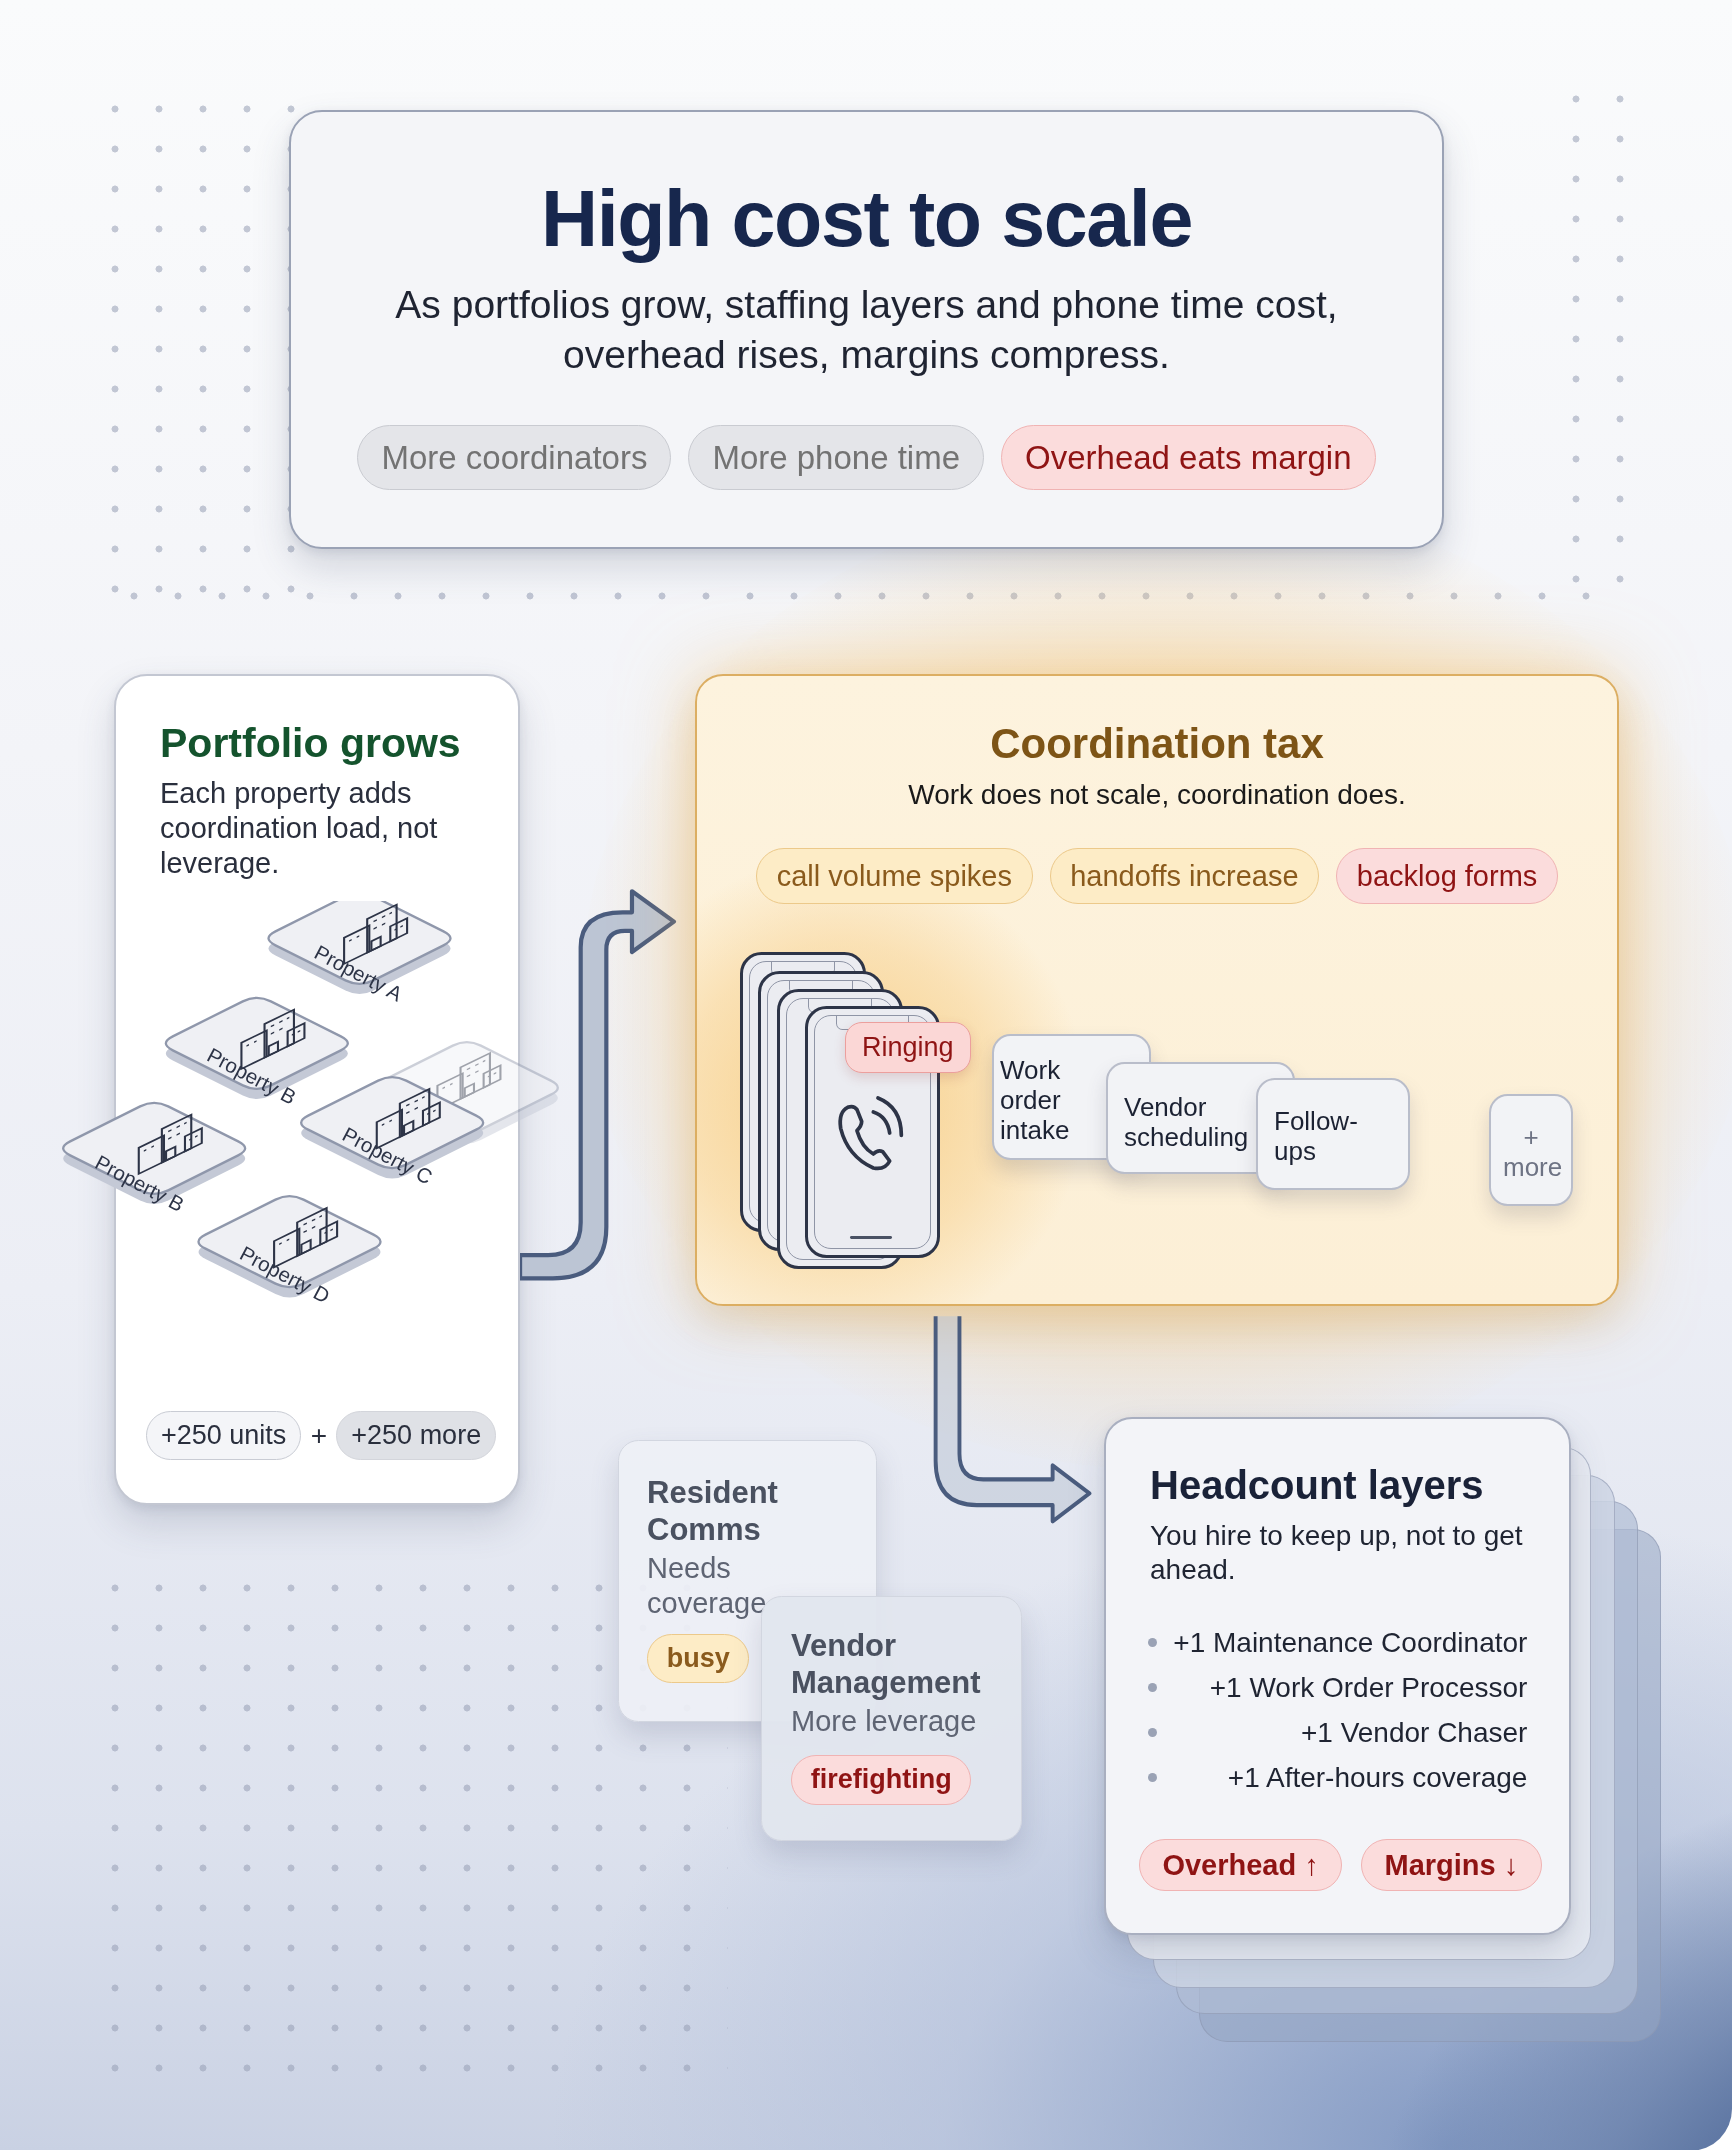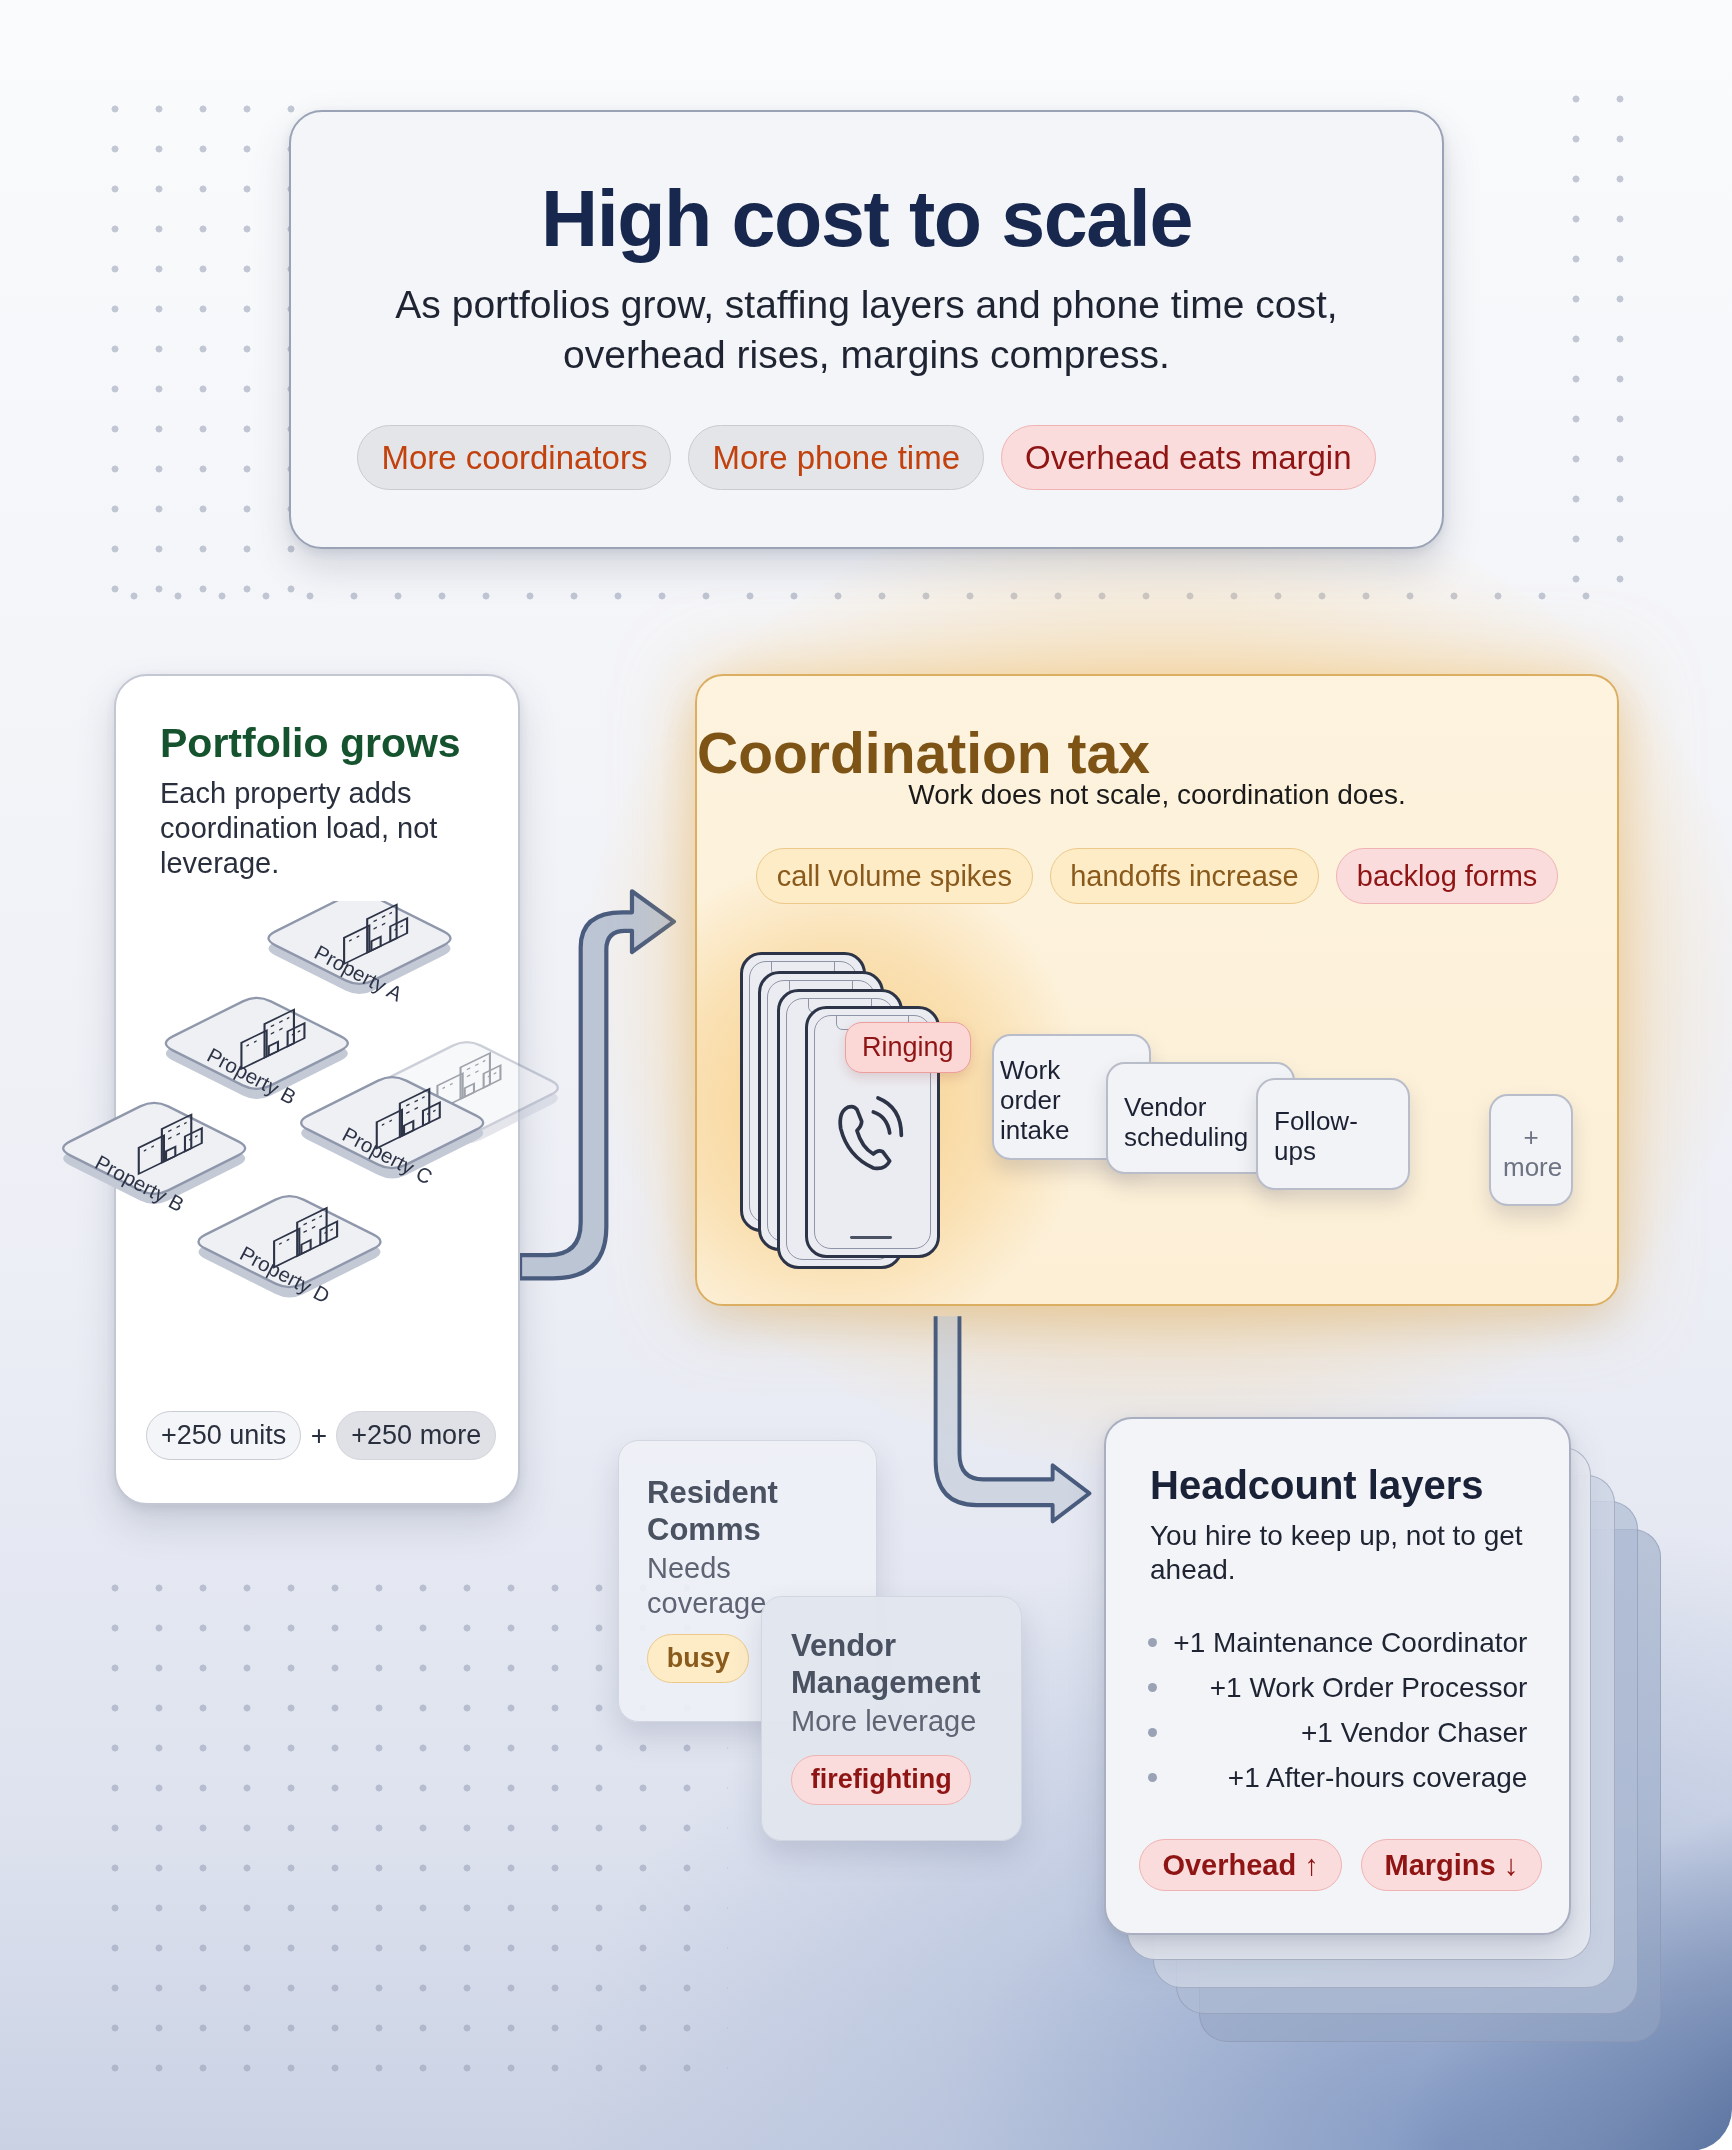--- a/index.html
+++ b/index.html
@@ -26,21 +26,21 @@
     position: absolute; box-sizing: border-box;
     border-radius: 33px;
     background: #f4f5f8;
     border: 2.3px solid #9aa2b5;
     box-shadow: 0 18.7px 37px rgba(60,70,100,0.18), 0 3.7px 9.3px rgba(60,70,100,0.1);
   }
   .pill {
     display: inline-flex; align-items: center; justify-content: center;
     border-radius: 466px; box-sizing: border-box; white-space: nowrap;
   }
-  .pill-gray { background: #e4e5e9; border: 1.9px solid #c9cbd1; color: #c2410c; }
+  .pill-gray { background: #e4e5e9; border: 1.9px solid #c9cbd1; color: #737373; }
   .pill-red { background: #fbdcdc; border: 1.9px solid #f0b3b3; color: #8f1414; }
   .pill-amber { background: #fdecc6; border: 1.9px solid #ecc98a; color: #8a5a1c; }
 
   
   #top-card { left: 289px; top: 110px; width: 1155px; height: 439px; text-align: center; }
   #top-title { position: absolute; left: 0; right: 0; top: 61px; font-size: 79px; font-weight: 700; color: #17274d; letter-spacing: -1.4px; }
   #top-sub { position: absolute; left: 84px; right: 84px; top: 168px; font-size: 39px; line-height: 50px; color: #1f2432; }
   #top-pills { position: absolute; left: 0; right: 0; top: 313px; display: flex; justify-content: center; gap: 17px; }
   #top-pills .pill { height: 65px; padding: 0 23px; font-size: 33px; }
 
@@ -58,21 +58,21 @@
   #arrow1 { position: absolute; left: 520px; top: 868px; }
   #arrow2 { position: absolute; left: 929px; top: 1307px; }
 
   
   #coord-card { left: 695px; top: 674px; width: 924px; height: 632px; border-radius: 28px;
     background: linear-gradient(180deg, #fdf3de 0%, #fcefd6 100%);
     border: 2.3px solid #dcae62;
     box-shadow: 0 0 75px rgba(244,190,100,0.55), 0 18.7px 37px rgba(120,90,40,0.12); overflow: hidden; }
   #coord-inner-glow { position: absolute; left: -103px; top: 177px; width: 495px; height: 495px; border-radius: 50%;
     background: radial-gradient(circle, rgba(245,198,115,0.8) 0%, rgba(248,212,150,0.55) 45%, rgba(252,236,205,0) 70%); }
-  #coord-title { position: absolute; left: 0; right: 0; top: 44px; font-size: 57px; font-weight: 700; color: #7d5416; }
+  #coord-title { position: absolute; left: 0; right: 0; top: 44px; text-align: center; font-size: 42px; font-weight: 700; color: #7d5416; }
   #coord-sub { position: absolute; left: 0; right: 0; top: 103px; text-align: center; font-size: 28px; color: #1a1a1a; }
   #coord-pills { position: absolute; left: 0; right: 0; top: 172px; display: flex; justify-content: center; gap: 17px; }
   #coord-pills .pill { height: 56px; padding: 0 19.6px; font-size: 29px; }
 
   .phone { position: absolute; width: 126px; height: 280px; border: 3.7px solid #2d3447; border-radius: 21.5px; background: #ebecf1; box-sizing: border-box; }
   .phone::before { content: ""; position: absolute; left: 5.6px; right: 5.6px; top: 5.6px; bottom: 5.6px; border: 1.9px solid #8f95a6; border-radius: 17px; }
   .phone .notch { position: absolute; left: 28px; right: 28px; top: 6.5px; height: 13px; border: 1.9px solid #8f95a6; border-top: none; border-radius: 0 0 6.5px 6.5px; background: #ebecf1; }
   #ringing { position: absolute; left: 845px; top: 1022px; height: 51px; padding: 0 16px; font-size: 27px;
     background: #fbd7d6; border: 1.9px solid #ec9f9d; color: #8f1414; border-radius: 17px; box-shadow: 0 4.7px 11.2px rgba(150,60,60,0.18); }
   .task { position: absolute; box-sizing: border-box; background: #f2f3f6; border: 2.3px solid #b9bdca; border-radius: 18.7px;

